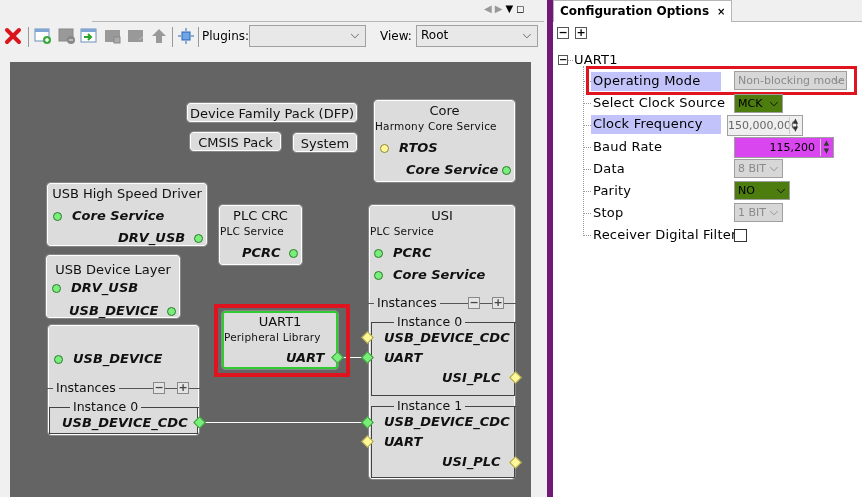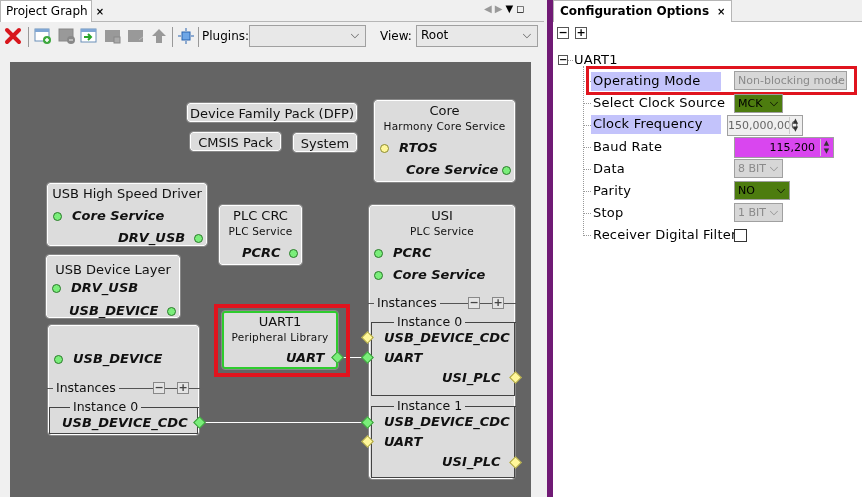--- a/index.html
+++ b/index.html
@@ -11,21 +11,21 @@
 .tab .x{font-weight:bold;font-size:10px;margin-left:8px}
 .tabline{height:1px;background:#b6b6b6}
 .toolbar{top:24px;left:0;height:24px;width:544px}
 .tbicon{width:18px;height:18px;top:3px}
 .sep{width:1px;height:20px;top:3px;background:#999}
 .combo{height:22px;border:1px solid #a0a0a0;background:#e8e8e8;font-size:12px;padding:2px 4px}
 .combo .chev{position:absolute;right:6px;top:2px;color:#555;font-size:11px}
 #canvas{left:10px;top:62px;width:521px;height:435px;background:#646464}
 .node{background:#dcdcdc;border:1px solid #fff;outline:1px solid #888;border-radius:3px;position:absolute}
 .ntitle{text-align:center;font-size:13px;color:#111}
-.nsub{text-align:center;font-size:10.5px;color:#111;letter-spacing:.2px}
+.nsub{font-size:10.5px;color:#111;letter-spacing:.2px}
 .port{font-weight:bold;font-style:italic;font-size:13px;color:#111;position:absolute;white-space:nowrap}
 .dot{position:absolute;width:9px;height:9px;border-radius:50%;border:1px solid #2a7a2a;background:#7aee7a}
 .dot.y{border-color:#8a8a30;background:#fff79a}
 .dia{position:absolute;width:9px;height:9px;transform:rotate(45deg);background:#7aee7a;border:1px solid #3a9a3a}
 .dia.y{background:#fff79a;border-color:#a8a040}
 .btn{position:absolute;background:#dcdcdc;border:1px solid #fff;outline:1px solid #888;border-radius:3px;font-size:13px;text-align:center;padding-top:2px;color:#111}
 .inst{position:absolute;border:1px solid #444;border-top:none}
 .insttitle{position:absolute;font-size:12.5px;color:#111;background:#dcdcdc;padding:0 3px}
 .hline{position:absolute;height:1px;background:#555}
 .sq{position:absolute;width:12px;height:12px;border:1px solid #888;background:#e4e4e4;font-size:11px;line-height:9px;text-align:center;font-weight:bold;color:#444}
@@ -41,23 +41,20 @@
 .ctl.en{background:#4d7c0f;color:#000}
 .spin{position:absolute;height:21px;border:1px solid #a0a0a0;font-size:11px;text-align:right;padding:3px 18px 0 0}
 .spin .arr{position:absolute;right:1px;top:1px;width:12px;height:17px;border-left:1px solid #ccc;font-size:7px;line-height:8px;text-align:center;color:#333}
 .dotline{position:absolute;border-top:1px dotted #999}
 .vdot{position:absolute;border-left:1px dotted #999}
 </style>
 </head>
 <body>
 
 <div id="left" class="abs">
-  <div class="abs tab" style="left:0;width:92px">
-    <span>Project Graph</span><span class="x">×</span>
-  </div>
   <div class="abs tabline" style="left:92px;top:21px;width:452px"></div>
   <div class="abs" style="left:484px;top:3px;font-size:10px;color:#999;letter-spacing:3px">
     <span>◀</span><span>▶</span><span style="color:#000">▼</span><span style="color:#000">◻</span>
   </div>
 
   <div class="abs toolbar">
     <svg class="abs tbicon" style="left:4px" viewBox="0 0 18 18">
         <path d="M3 3 L15 15 M15 3 L3 15" stroke="#d8161c" stroke-width="4" stroke-linecap="round"></path>
       </svg>
     <div class="abs sep" style="left:28px"></div>

